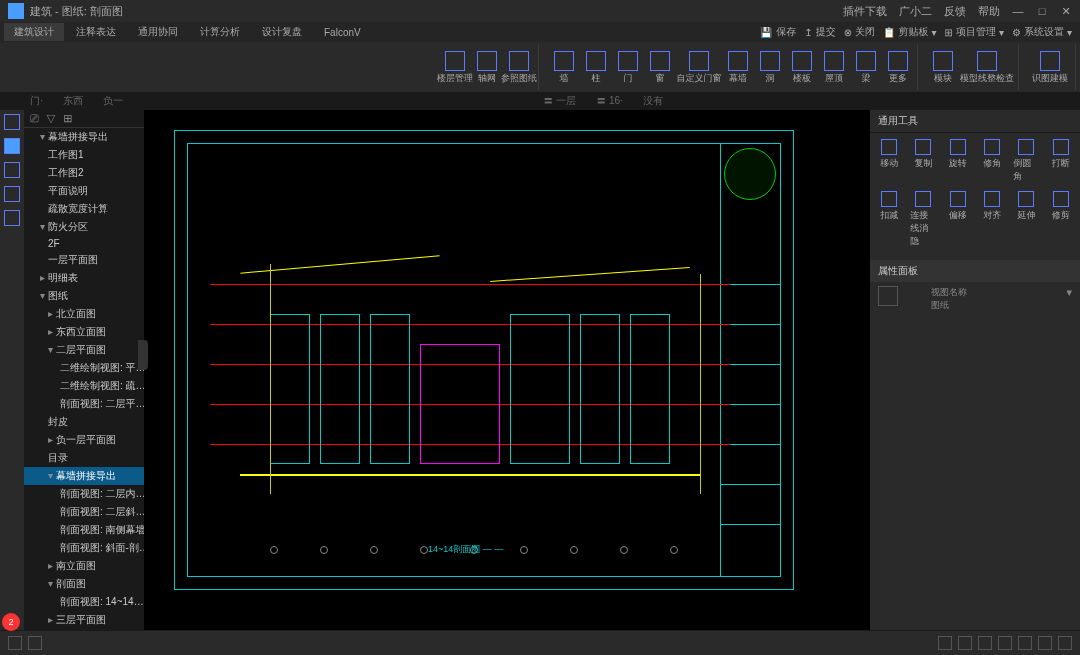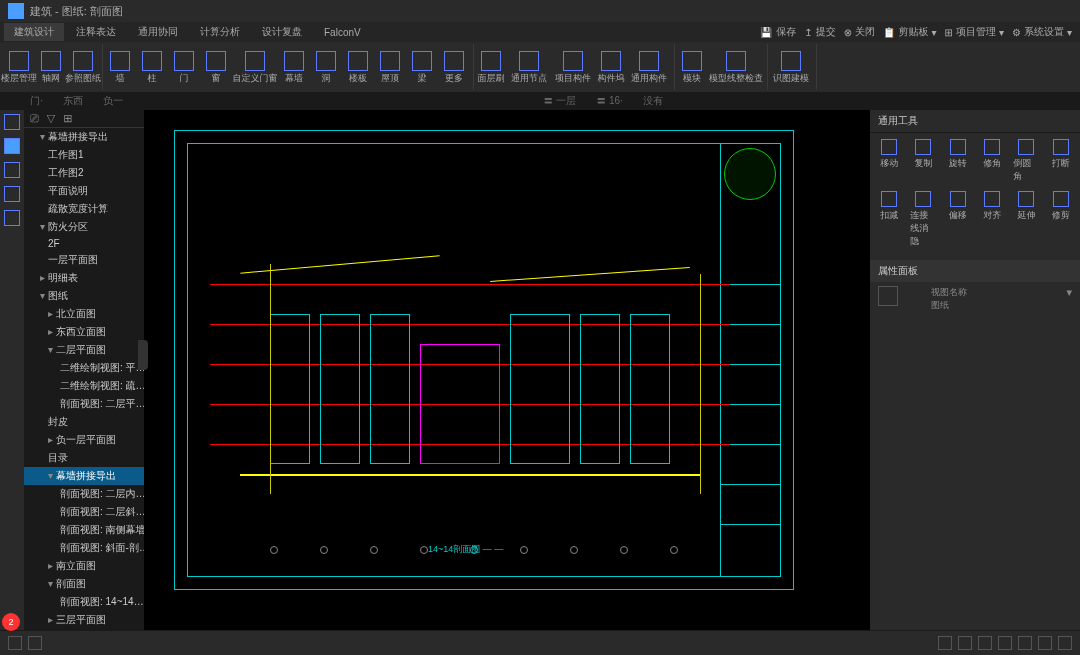--- a/index.html
+++ b/index.html
@@ -12,21 +12,21 @@
 .titlebar .winbtn { width:12px; display:inline-block; text-align:center; cursor:pointer; }
 
 
 .topmenu { height:20px; background:#252525; display:flex; align-items:center; padding-left:4px; gap:2px; color:#aaa; }
 .topmenu .tab { padding:2px 10px; cursor:pointer; font-size:10px; }
 .topmenu .tab.active { background:#3a3a3a; }
 .topmenu .right { margin-left:auto; display:flex; gap:8px; align-items:center; padding-right:8px; }
 .topmenu .qbtn { display:flex; gap:3px; align-items:center; font-size:10px; cursor:pointer; }
 
 
-.ribbon { height:50px; background:#2a2a2a; display:flex; padding:2px 4px; gap:2px; overflow:hidden; }
+.ribbon { height:50px; background:#2a2a2a; display:flex; padding:2px 4px; gap:10px; overflow:hidden;justify-content:flex-end; }
 .rgroup { display:flex; gap:2px; border-right:1px solid #3a3a3a; padding-right:4px; }
 .rbtn { display:flex; flex-direction:column; align-items:center; justify-content:center; width:30px; cursor:pointer; }
 .rbtn .ico { width:20px; height:20px; border:1px solid #5a7aff; margin-bottom:2px; }
 .rbtn .lbl { font-size:9px; color:#aaa; text-align:center; line-height:10px; white-space:nowrap; }
 
 
 .viewtabs { height:18px; background:#1a1a1a; display:flex; align-items:center; padding-left:30px; gap:20px; color:#666; font-size:10px; }
 .viewtabs span { cursor:pointer; }
 
 
@@ -78,20 +78,29 @@
 .hdl { position:absolute; width:10px; height:30px; background:#333; border-radius:0 4px 4px 0; cursor:pointer; }
 </style>
 </head>
 <body>
 
 <div class="titlebar">
   <div class="logo"></div>
   <span>建筑</span>
   <span>&nbsp;-&nbsp;</span>
   <span>图纸: 剖面图</span>
+  <div class="right">
+    <span>插件下载</span>
+    <span>广小二</span>
+    <span>反馈</span>
+    <span>帮助</span>
+    <span class="winbtn">—</span>
+    <span class="winbtn">□</span>
+    <span class="winbtn">✕</span>
+  </div>
 </div>
 
 <div class="topmenu">
   <span class="tab active">建筑设计</span>
   <span class="tab">注释表达</span>
   <span class="tab">通用协同</span>
   <span class="tab">计算分析</span>
   <span class="tab">设计复盘</span>
   <span class="tab">FalconV</span>
   <div class="right">
@@ -156,42 +165,20 @@
         <div class="ico"></div>
         <div class="lbl">屋顶</div>
       </div>
     <div class="rbtn">
         <div class="ico"></div>
         <div class="lbl">梁</div>
       </div>
     <div class="rbtn">
         <div class="ico"></div>
         <div class="lbl">更多</div>
-      </div>
-  </div>
-  <div class="rgroup">
-    <div class="rbtn">
-        <div class="ico"></div>
-        <div class="lbl">面层刷</div>
-      </div>
-    <div class="rbtn" style="width:42px">
-        <div class="ico"></div>
-        <div class="lbl">通用节点</div>
-      </div>
-    <div class="rbtn" style="width:42px">
-        <div class="ico"></div>
-        <div class="lbl">项目构件</div>
-      </div>
-    <div class="rbtn">
-        <div class="ico"></div>
-        <div class="lbl">构件坞</div>
-      </div>
-    <div class="rbtn" style="width:42px">
-        <div class="ico"></div>
-        <div class="lbl">通用构件</div>
       </div>
   </div>
   <div class="rgroup">
     <div class="rbtn">
         <div class="ico"></div>
         <div class="lbl">模块</div>
       </div>
     <div class="rbtn" style="width:54px">
         <div class="ico"></div>
         <div class="lbl">模型线整检查</div>

